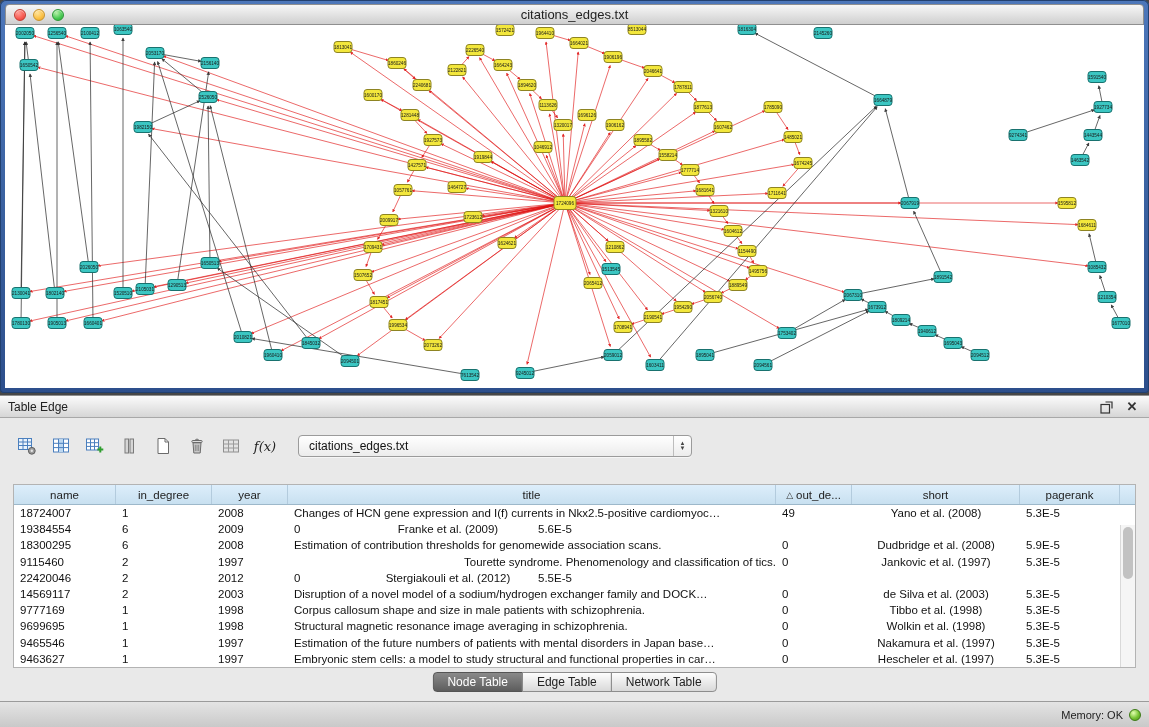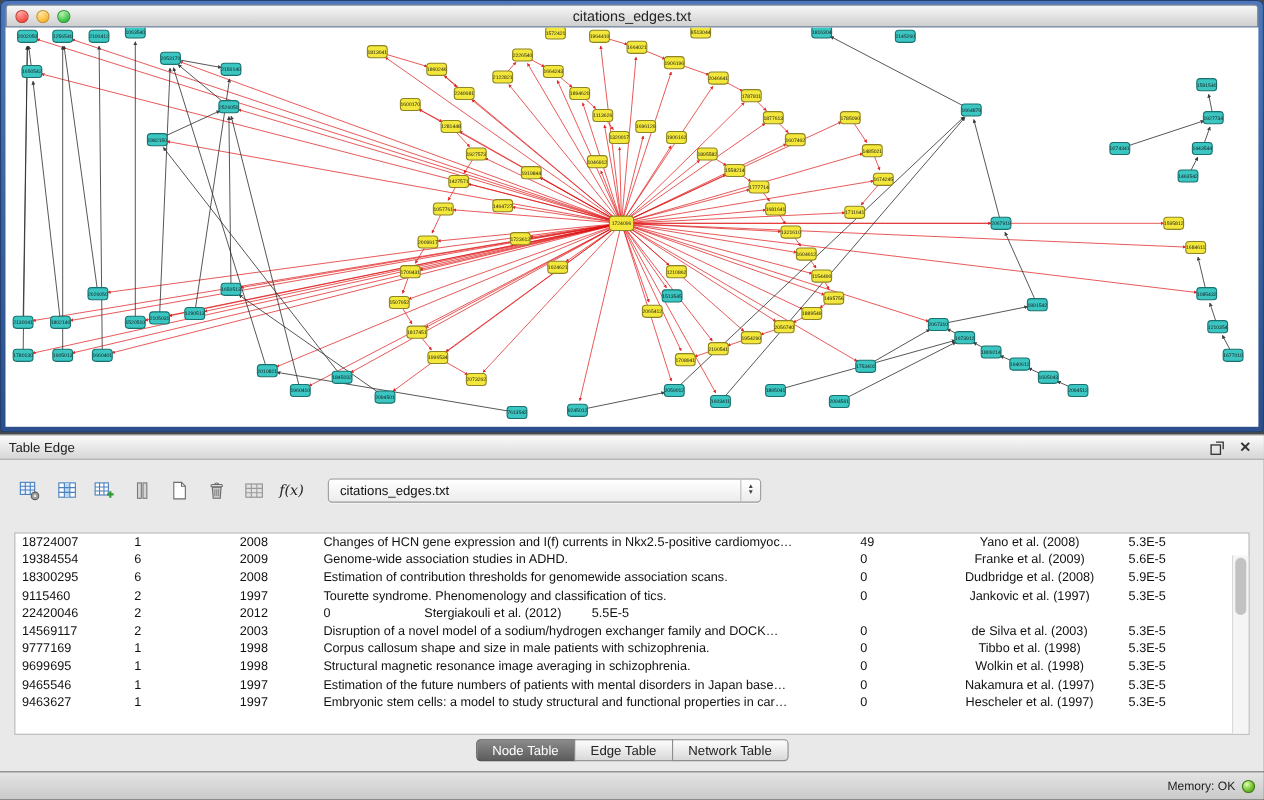--- a/index.html
+++ b/index.html
@@ -768,53 +768,76 @@
         <div class="selector">
         <span class="txt">citations_edges.txt</span>
         <span class="combo">
             <span>▲</span>
             <span>▼</span>
           </span>
       </div>
     </div>
 
     <div class="tp-table">
+      <div class="thead" id="thead">
+          <div class="th" style="width: 102px;">
+            <span>name</span>
+          </div>
+          <div class="th" style="width: 96px;">
+            <span>in_degree</span>
+          </div>
+          <div class="th" style="width: 76px;">
+            <span>year</span>
+          </div>
+          <div class="th" style="width: 488px;">
+            <span>title</span>
+          </div>
+          <div class="th" style="width: 76px;">
+            <span class="sort">△</span>
+            <span>out_de...</span>
+          </div>
+          <div class="th" style="width: 168px;">
+            <span>short</span>
+          </div>
+          <div class="th" style="width: 100px;">
+            <span>pagerank</span>
+          </div>
+        </div>
       <div class="tbody" id="tbody">
         <div class="tr">
             <div class="td" style="width: 102px;">18724007</div>
             <div class="td" style="width: 96px;">1</div>
             <div class="td" style="width: 76px;">2008</div>
             <div class="td" style="width: 488px;">Changes of HCN gene expression and I(f) currents in Nkx2.5-positive cardiomyoc…</div>
             <div class="td" style="width: 76px;">49</div>
             <div class="td center" style="width: 168px;">Yano et al. (2008)</div>
             <div class="td" style="width: 100px;">5.3E-5</div>
           </div>
           <div class="tr">
             <div class="td" style="width: 102px;">19384554</div>
             <div class="td" style="width: 96px;">6</div>
             <div class="td" style="width: 76px;">2009</div>
-            <div class="td" style="width: 488px;">Genome-wide association studies in ADHD.</div>
             <div class="td" style="width: 76px;">0</div>
             <div class="td center" style="width: 168px;">Franke et al. (2009)</div>
             <div class="td" style="width: 100px;">5.6E-5</div>
           </div>
           <div class="tr">
             <div class="td" style="width: 102px;">18300295</div>
             <div class="td" style="width: 96px;">6</div>
             <div class="td" style="width: 76px;">2008</div>
             <div class="td" style="width: 488px;">Estimation of contribution thresholds for genomewide association scans.</div>
             <div class="td" style="width: 76px;">0</div>
             <div class="td center" style="width: 168px;">Dudbridge et al. (2008)</div>
             <div class="td" style="width: 100px;">5.9E-5</div>
           </div>
           <div class="tr">
             <div class="td" style="width: 102px;">9115460</div>
             <div class="td" style="width: 96px;">2</div>
             <div class="td" style="width: 76px;">1997</div>
-            <div class="td" style="width: 488px;">Tourette syndrome. Phenomenology and classification of tics.</div>
+            <div class="td" style="width: 488px; text-align: right;">Tourette syndrome. Phenomenology and classification of tics.</div>
             <div class="td" style="width: 76px;">0</div>
             <div class="td center" style="width: 168px;">Jankovic et al. (1997)</div>
             <div class="td" style="width: 100px;">5.3E-5</div>
           </div>
           <div class="tr">
             <div class="td" style="width: 102px;">22420046</div>
             <div class="td" style="width: 96px;">2</div>
             <div class="td" style="width: 76px;">2012</div>
             <div class="td" style="width: 76px;">0</div>
             <div class="td center" style="width: 168px;">Stergiakouli et al. (2012)</div>

